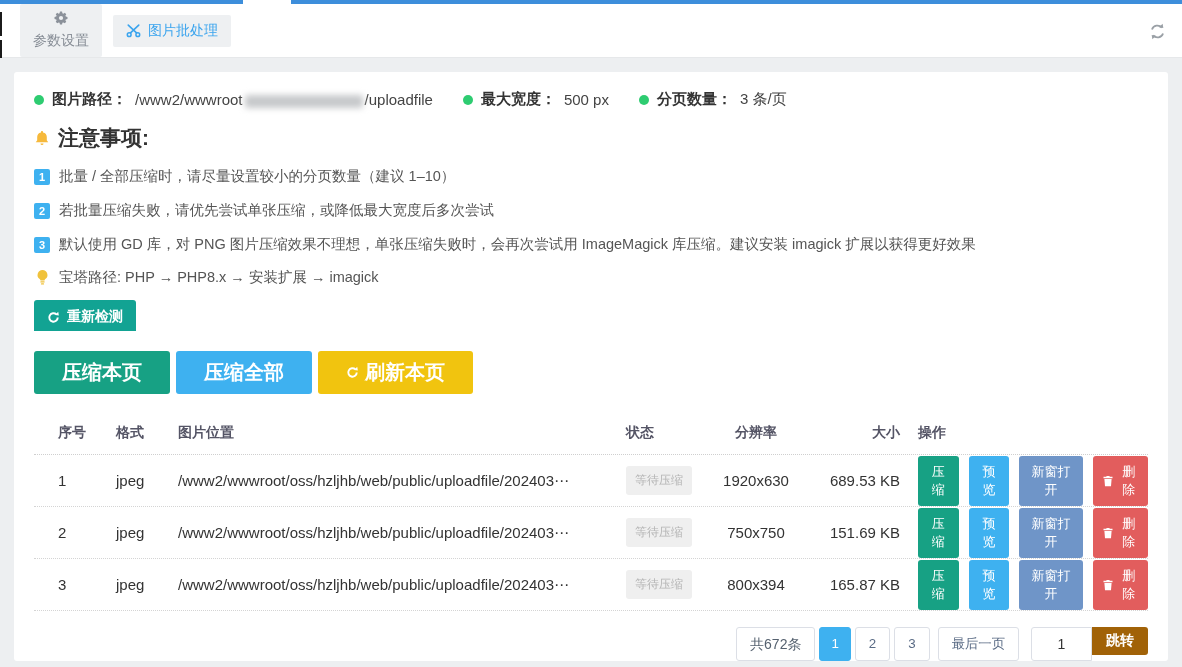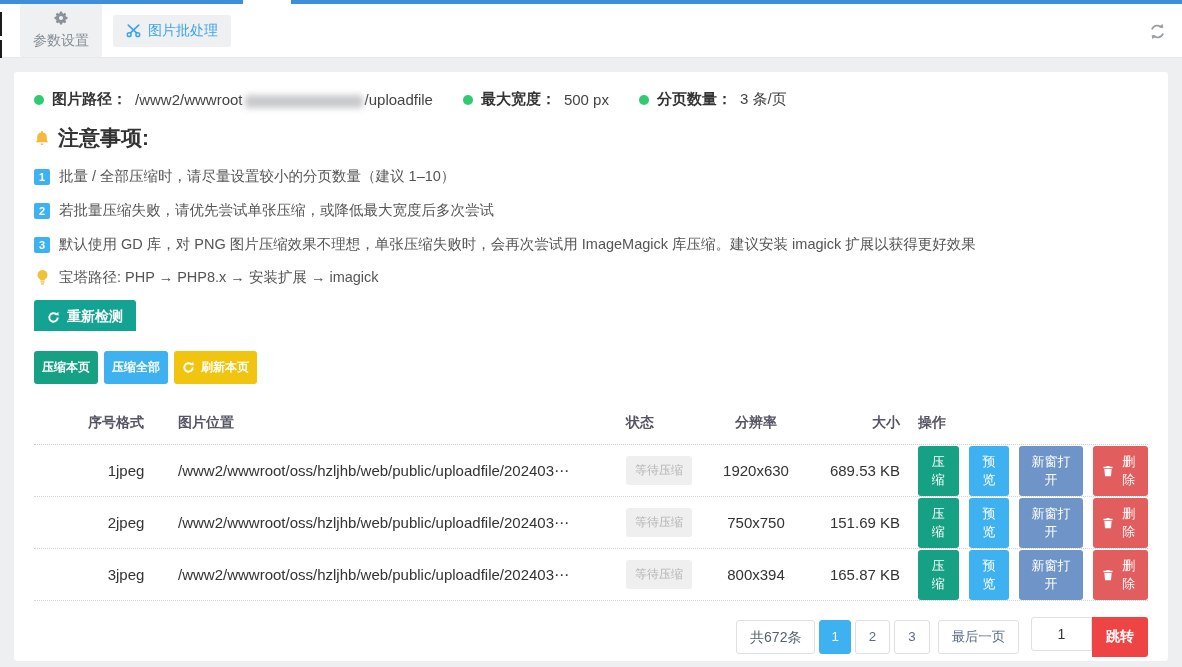--- a/index.html
+++ b/index.html
@@ -60,38 +60,38 @@
   .recheck-btn {
     margin-top:13px; display:inline-flex; align-items:center; gap:7px;
     background:#12a393; color:#fff; border:none; border-radius:3px;
     padding:8px 13px; font-size:14px; font-weight:bold; cursor:pointer; font-family:inherit;
   }
   
   .toolbar { display:flex; gap:6px; }
   .tb-btn {
     display:inline-flex; align-items:center; gap:6px;
     border:none; border-radius:3px; color:#fff;
-    padding:8px 8px; font-size:12px; font-weight:bold; cursor:pointer; font-family:inherit;
+    padding:8px 28px; font-size:20px; font-weight:bold; cursor:pointer; font-family:inherit;
   }
   .tb-btn.compress-page { background:#17a184; }
   .tb-btn.compress-all { background:#3eb1f0; }
   .tb-btn.refresh-page { background:#f1c40f; }
   .grid-head, .grid-row {
     display:grid;
     grid-template-columns:68px 62px 1fr 112px 112px 88px 248px;
     align-items:center;
     padding-left:14px;
   }
   .grid-head { margin-top:18px; padding-top:12px; padding-bottom:12px; font-size:14px; font-weight:bold; color:#556; border-bottom:1px dotted #cfcfcf; }
   .grid-row { height:52px; border-bottom:1px dotted #d4d4d4; font-size:15px; color:#333; }
   .c-status { padding-left:38px; }
   .c-res { text-align:center; }
   .c-size { text-align:right; }
   .c-ops { padding-left:18px; }
-  .c-idx { padding-left:10px;text-align:right; }
+  .c-idx { padding-left:10px; }
   .status-badge {
     display:inline-block; background:#efefef; color:#b5b5b5;
     font-size:12px; padding:6px 9px; border-radius:3px;
   }
   .ops { display:flex; gap:10px; align-items:center; }
   .op-btn {
     display:inline-flex; align-items:center; gap:5px;
     border:none; border-radius:3px; color:#fff;
     padding:7px 9px; font-size:13px; cursor:pointer; font-family:inherit;
   }
@@ -108,22 +108,22 @@
   }
   .pg-box.total { color:#55616f; margin-left:0; cursor:default; }
   .pg-box.active { background:#3eb1f0; border-color:#3eb1f0; color:#fff; padding:0 11px; }
   .pg-box.lastpage { margin-left:8px; }
   .jump-group { display:flex; margin-left:12px; }
   .jump-input {
     width:61px; height:34px; border:1px solid #dcdfe6; border-radius:3px 0 0 3px;
     text-align:center; font-size:14px; color:#333; font-family:inherit; outline:none;
   }
   .jump-btn {
-    height:40px; padding:0 14px; border:none; border-radius:0 3px 3px 0;
-    background:#ef4444; color:#fff; font-size:14px; font-weight:bold; cursor:pointer; font-family:inherit;
+    height:28px; padding:0 14px; border:none; border-radius:0 3px 3px 0;
+    background:#a16207; color:#fff; font-size:14px; font-weight:bold; cursor:pointer; font-family:inherit;
   }
   svg { display:block; flex:0 0 auto; }
 </style>
 </head>
 <body>
 
 <div class="top-line"></div>
 <div class="top-line-gap"></div>
 
 <div class="topbar">

